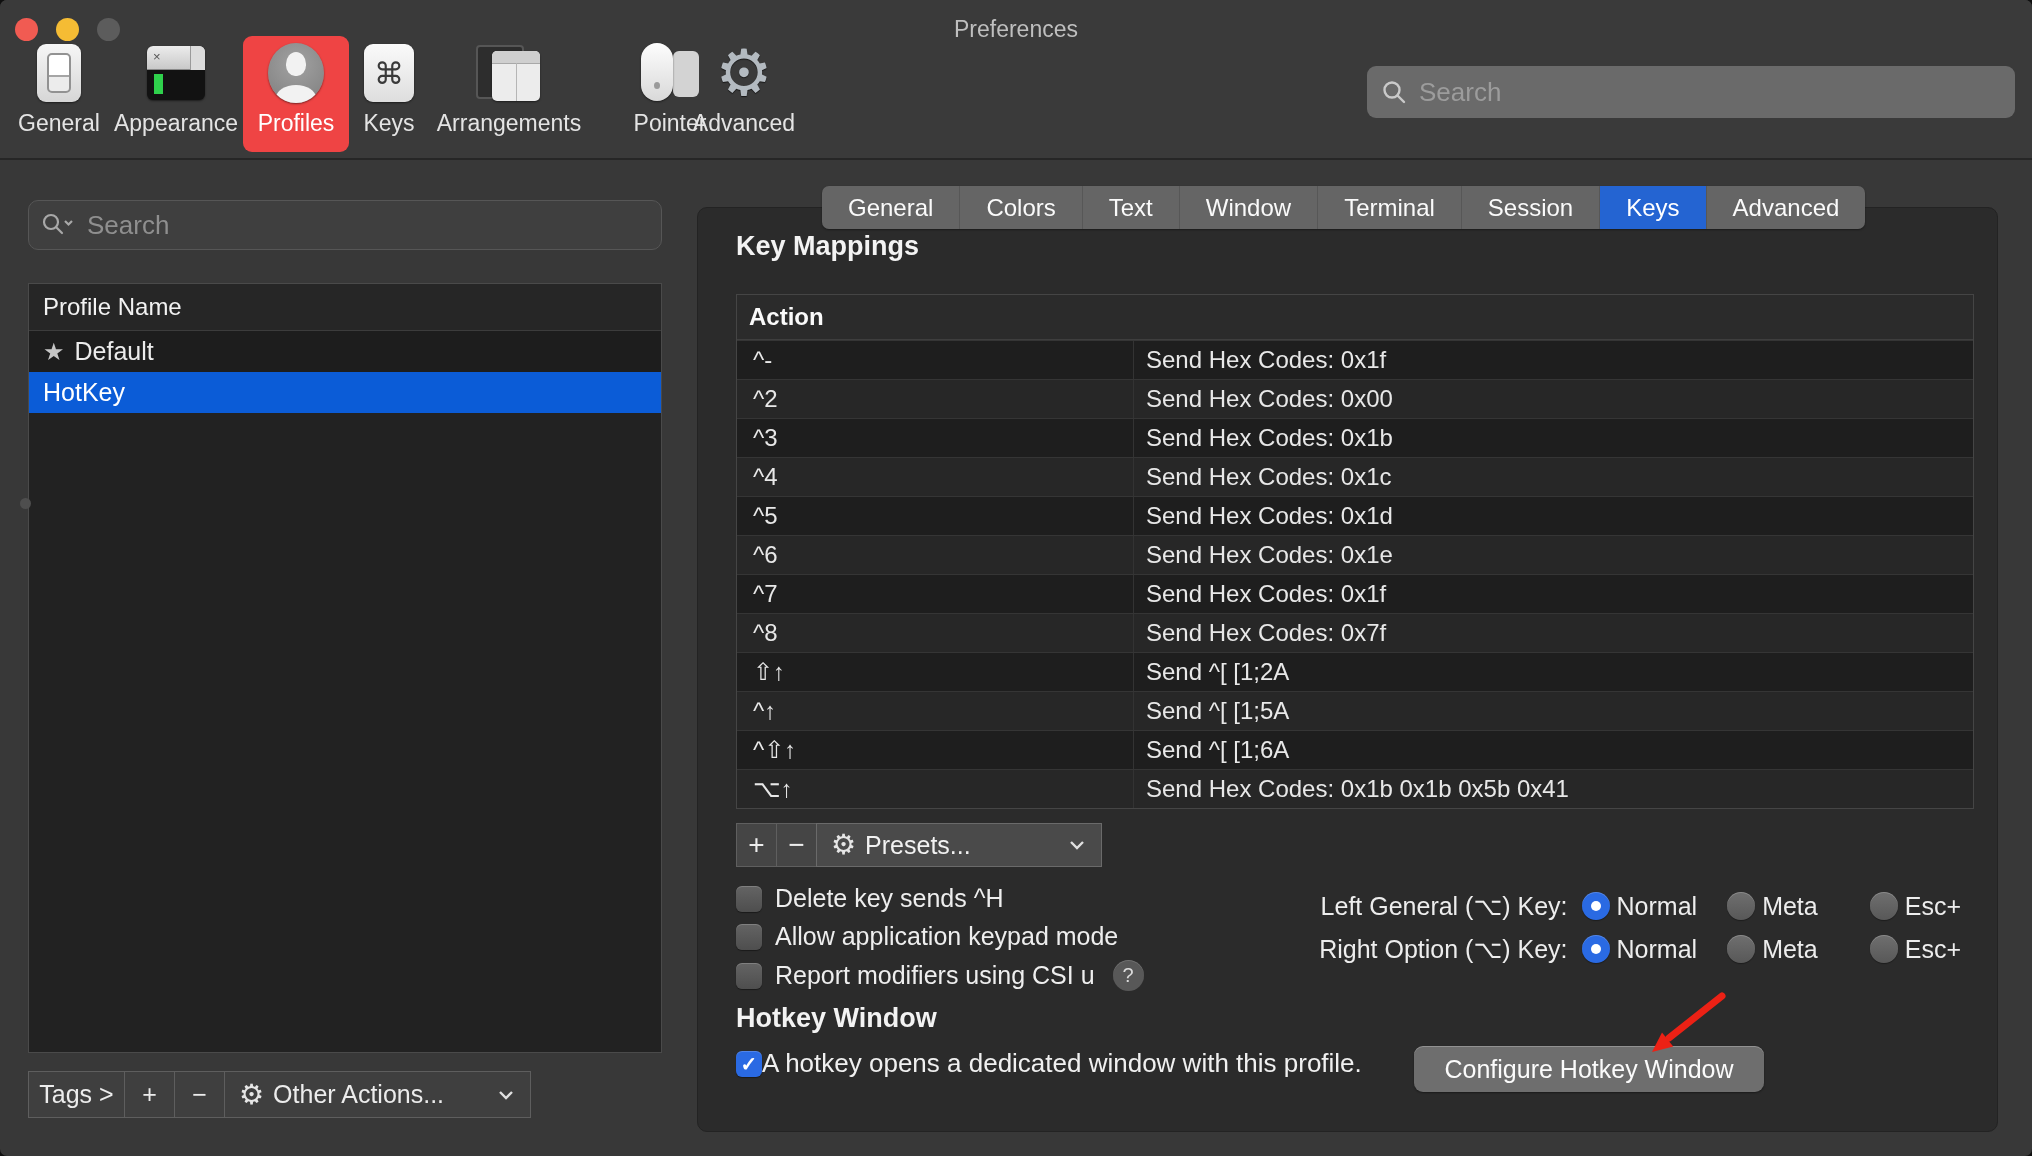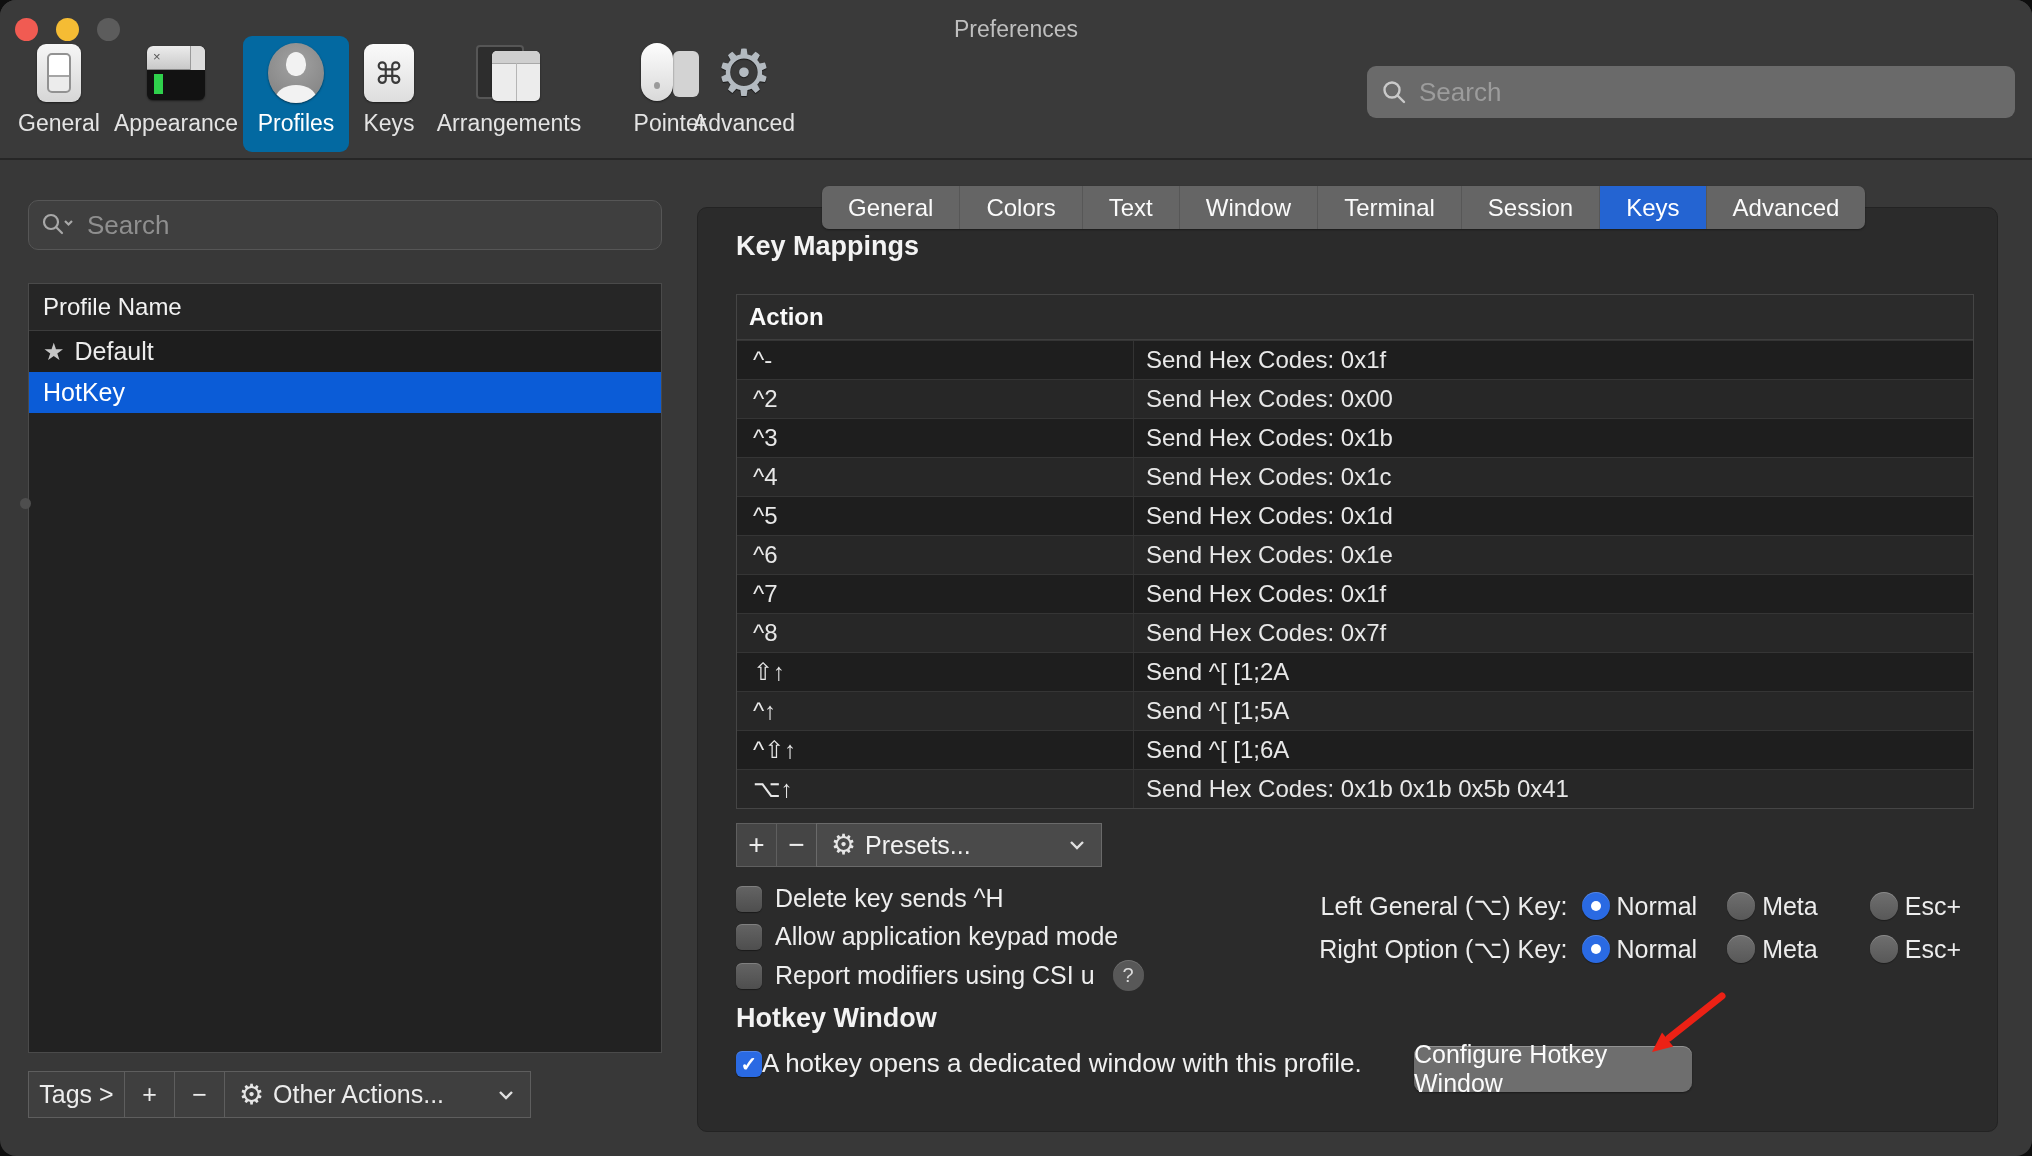--- a/index.html
+++ b/index.html
@@ -1,31 +1,31 @@
 <!DOCTYPE html>
 <html><head>
 <meta charset="utf-8">
 <style>
   html,body{margin:0;padding:0;background:#0f0f0f;}
   body{width:2032px;height:1156px;position:relative;font-family:"Liberation Sans",sans-serif;
        -webkit-font-smoothing:antialiased;color:#e9e9e9;overflow:hidden;}
-  .window{position:absolute;inset:0;background:#383838;border-radius:16px;overflow:hidden;}
+  .window{position:absolute;inset:0;background:#383838;border-radius:7px;overflow:hidden;}
 
   
   .titlebar{position:absolute;left:0;top:0;right:0;height:158px;background:#3a3a3a;
             border-bottom:2px solid #262626;}
   .tl{position:absolute;top:18px;width:23px;height:23px;border-radius:50%;}
   .tl.red{left:15px;background:#f15b52;}
   .tl.yellow{left:56px;background:#f5bc34;}
   .tl.gray{left:97px;background:#5c5c5c;}
   .win-title{position:absolute;top:16px;left:0;right:0;text-align:center;font-size:23px;color:#bfbfbf;}
 
   .tb-item{position:absolute;top:36px;height:116px;display:flex;flex-direction:column;align-items:center;
            justify-content:flex-start;border-radius:9px;}
-  .tb-item.selected{background:#0369a1;}
+  .tb-item.selected{background:#ef4444;}
   .tb-icon{height:74px;display:flex;align-items:center;justify-content:center;}
   .tb-label{font-size:23px;color:#e4e4e4;margin-top:0px;}
   .tb-item.selected .tb-label{color:#ffffff;}
 
   
   .ic-general{width:44px;height:58px;border-radius:9px;background:linear-gradient(#f6f6f6,#d6d6d6);
               box-shadow:0 1px 2px rgba(0,0,0,.5);display:flex;align-items:center;justify-content:center;}
   .ic-general .sw{width:20px;height:36px;border-radius:5px;border:2px solid #929292;background:#ececec;position:relative;}
   .ic-general .sw::after{content:'';position:absolute;left:0;top:0;width:100%;height:55%;background:#ffffff;
               border-bottom:2px solid #a5a5a5;border-radius:4px 4px 0 0;}
@@ -137,21 +137,21 @@
   .radio{width:28px;height:28px;border-radius:50%;background:linear-gradient(#6f6f6f,#585858);
          box-shadow:inset 0 1px rgba(255,255,255,.2),0 1px 1px rgba(0,0,0,.35);flex:none;
          display:flex;align-items:center;justify-content:center;}
   .radio.on{background:#2a6ae3;}
   .radio.on::after{content:'';width:10px;height:10px;border-radius:50%;background:#ffffff;}
   .opt-choice{font-size:25px;color:#ededed;margin-left:7px;}
   .gap-a{margin-left:30px;} .gap-b{margin-left:52px;}
 
   .hk-row{position:absolute;left:38px;top:840px;display:flex;align-items:center;}
   .hk-label{font-size:26px;color:#f0f0f0;}
-  .cfg-btn{position:absolute;left:716px;top:838px;width:278px;height:46px;background:#6e6e6e;border-radius:9px;
+  .cfg-btn{position:absolute;left:716px;top:838px;width:350px;height:46px;background:#6e6e6e;border-radius:9px;
            box-shadow:inset 0 1px rgba(255,255,255,.25),0 1px 2px rgba(0,0,0,.4);
            display:flex;align-items:center;justify-content:center;font-size:25px;color:#fbfbfb;}
 
   .arrow-svg{position:absolute;left:1622px;top:988px;pointer-events:none;}
 </style>
 </head>
 <body>
 
 <div class="window">
 

